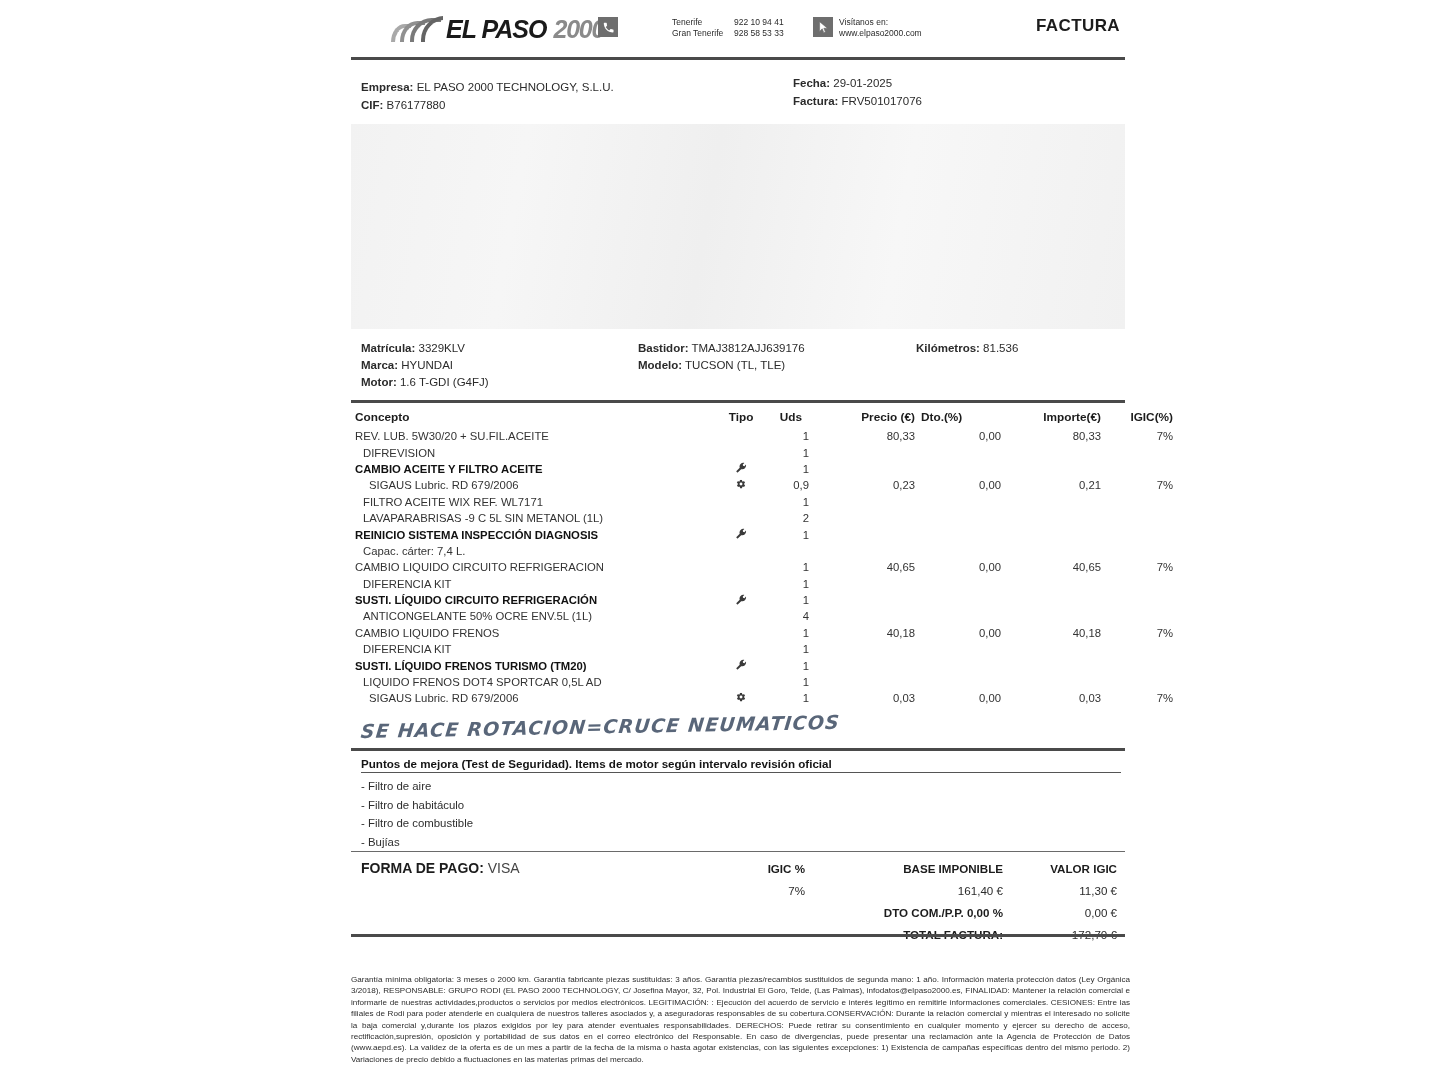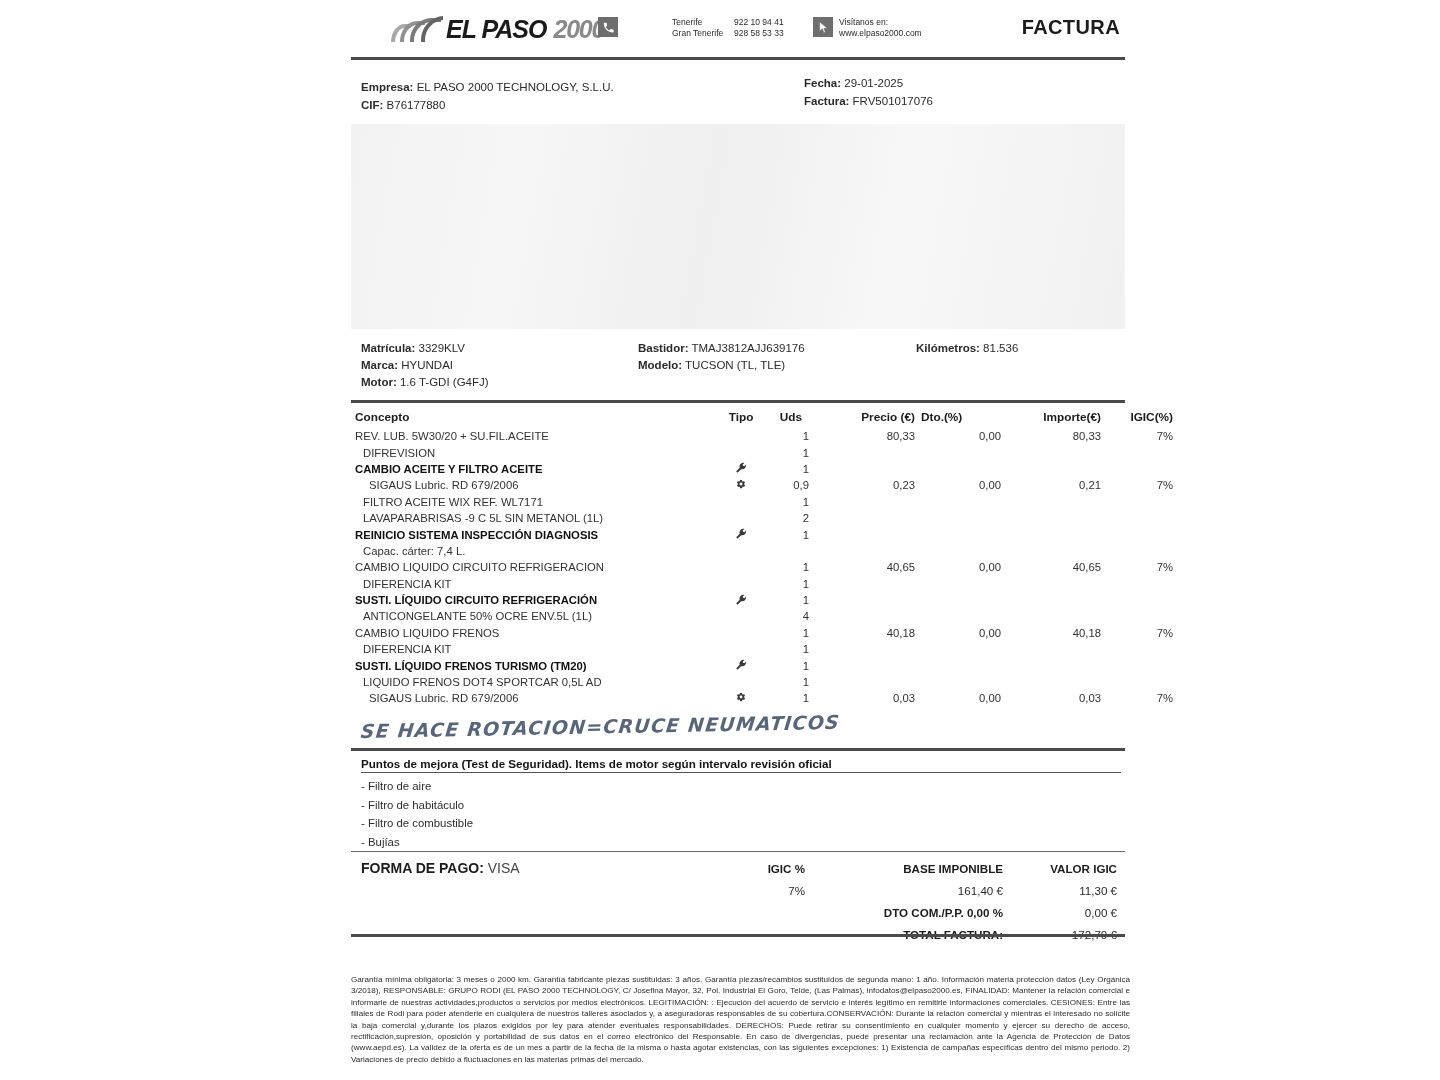--- a/index.html
+++ b/index.html
@@ -111,21 +111,21 @@
     white-space: nowrap;
   }
   .contact-lines .row { display: flex; }
   .contact-lines .city { display: inline-block; width: 62px; margin-left: 48px; }
   .contact-lines .num  { display: inline-block; }
 
   .doc-title {
     position: absolute;
     right: 13px;
     top: 16px;
-    font-size: 20px;
+    font-size: 17px;
     font-weight: bold;
     letter-spacing: 0.4px;
     color: #1c1c1c;
   }
 
   .rule-thick {
     position: absolute;
     left: 8px;
     right: 8px;
     height: 3px;
@@ -142,21 +142,21 @@
   
   .meta {
     position: absolute;
     left: 18px;
     top: 74px;
     width: 760px;
     font-size: 11.5px;
     line-height: 18px;
   }
   .meta .col-a { position: absolute; left: 0;   top: 4px; }
-  .meta .col-b { position: absolute; left: 443px; top: 0; }
+  .meta .col-b { position: absolute; left: 432px; top: 0; }
   .meta b { font-weight: bold; }
 
   
   .scan-blank {
     position: absolute;
     left: 8px;
     top: 124px;
     width: 774px;
     height: 205px;
     background: linear-gradient(100deg,#f2f2f2 0%,#f6f6f6 22%,#efefef 46%,#f7f7f7 70%,#f1f1f1 100%);

